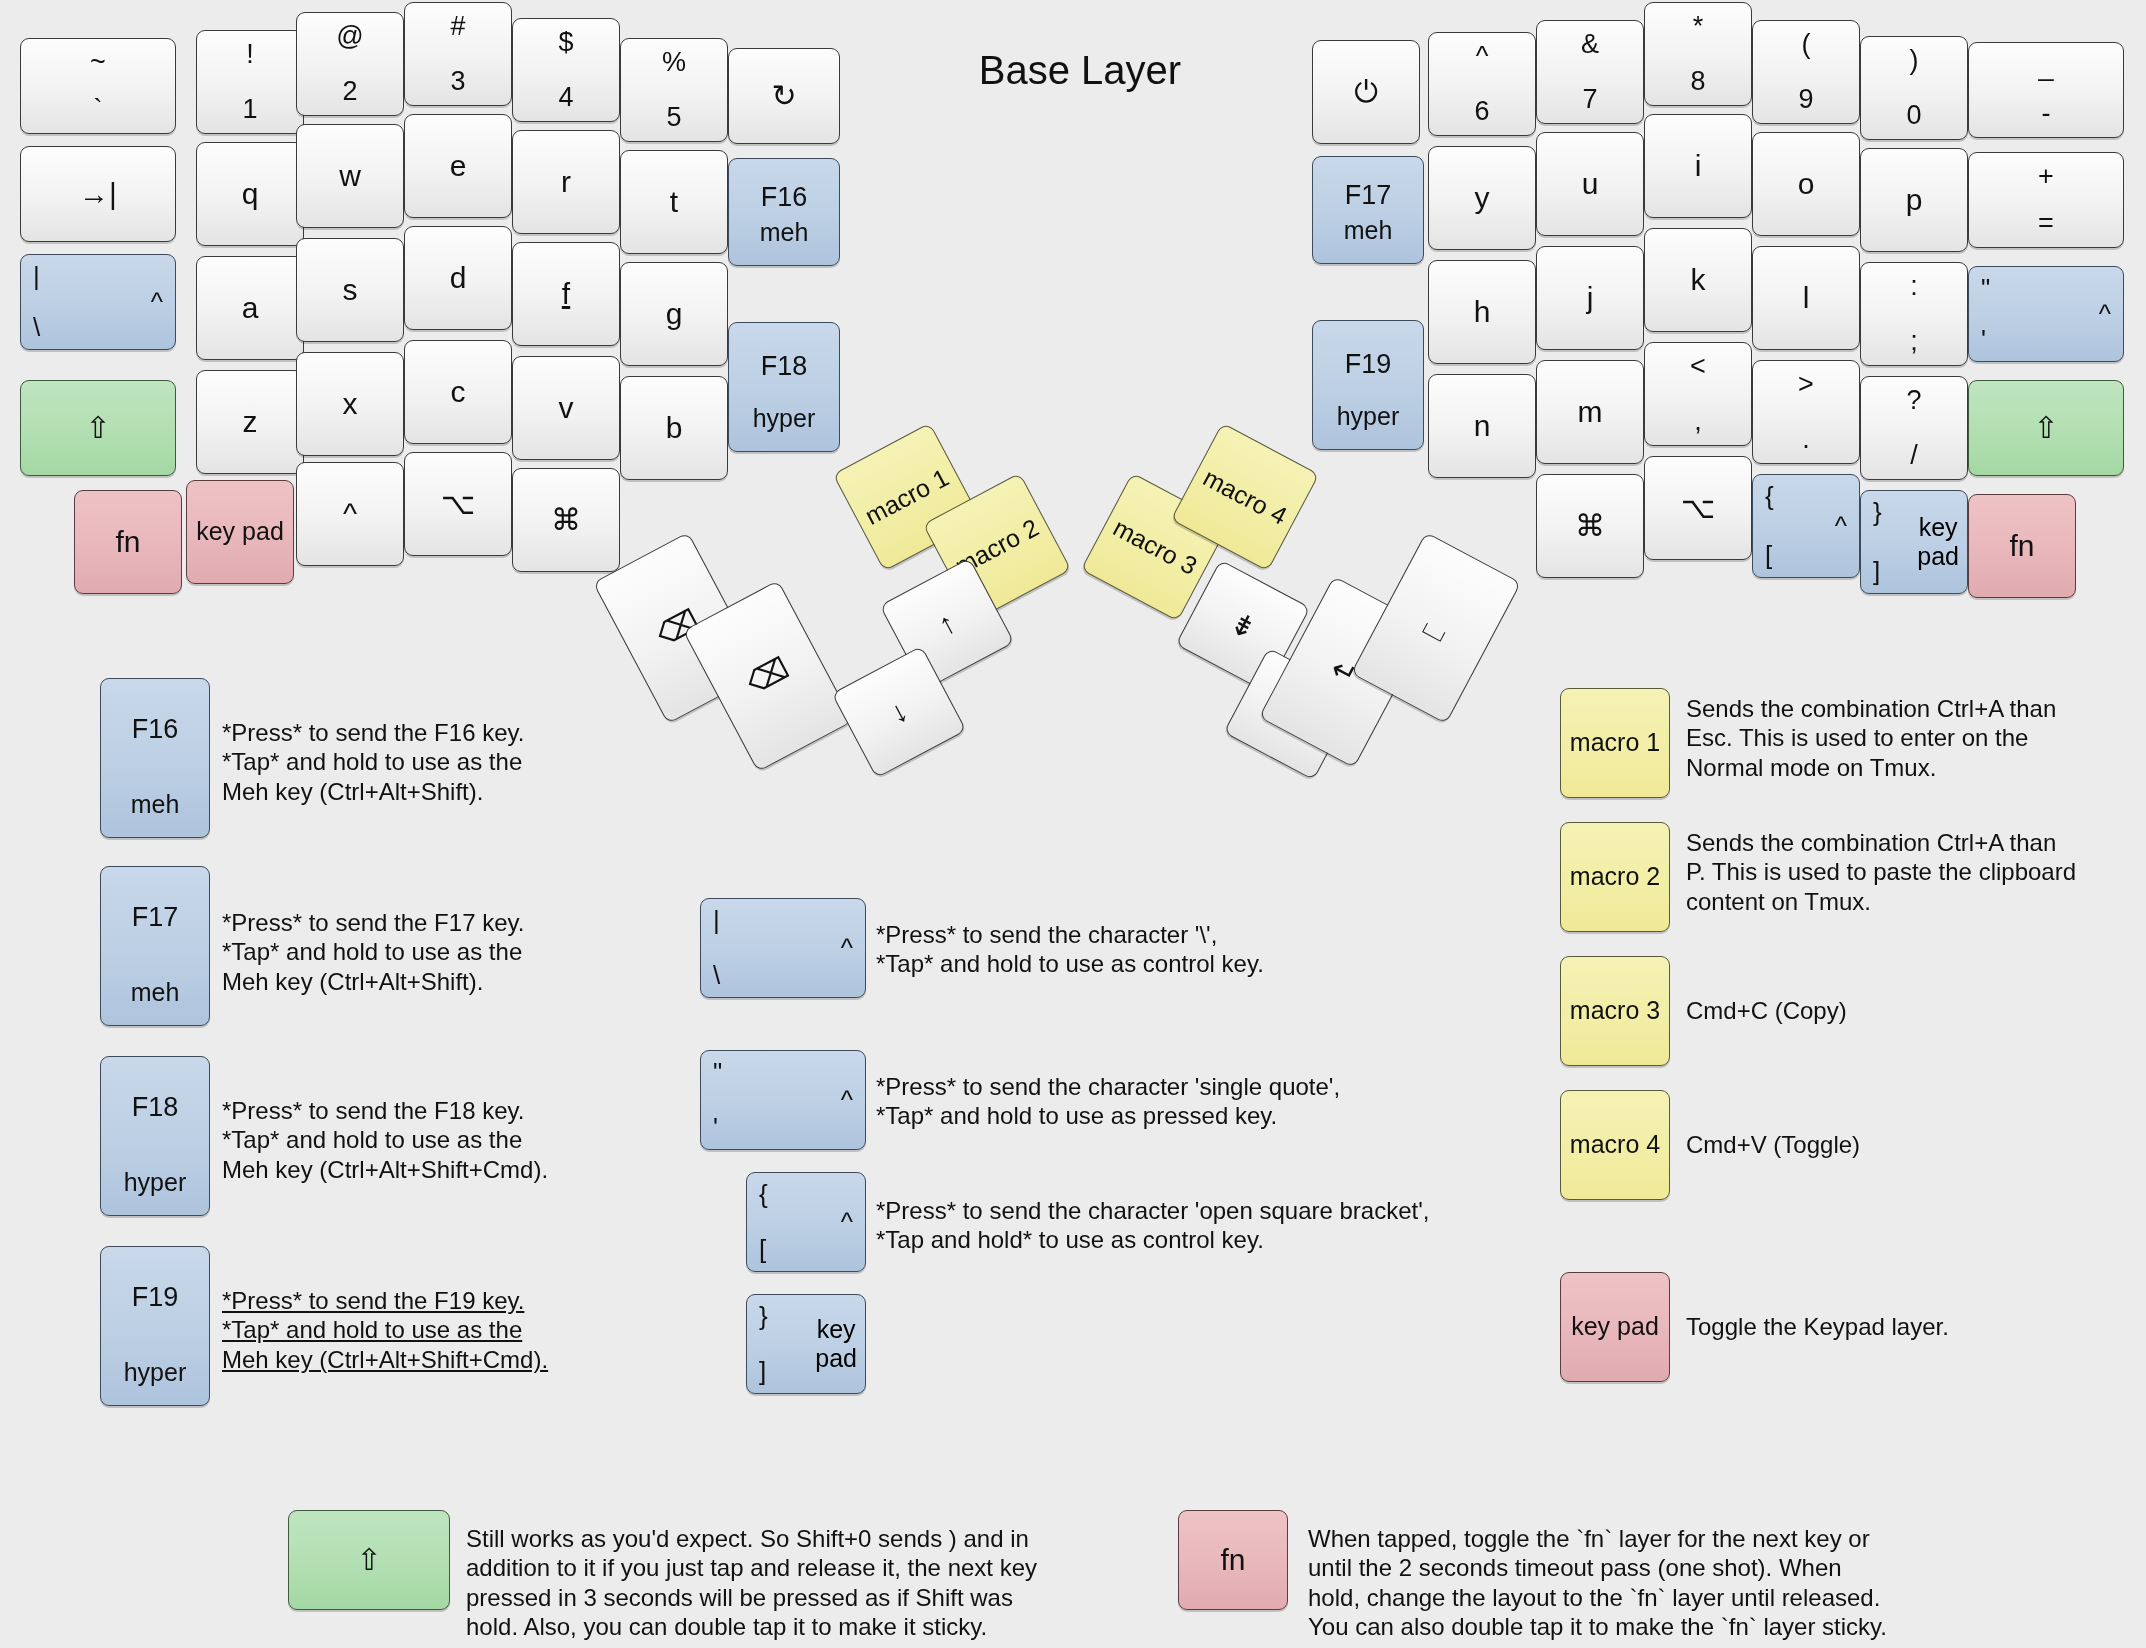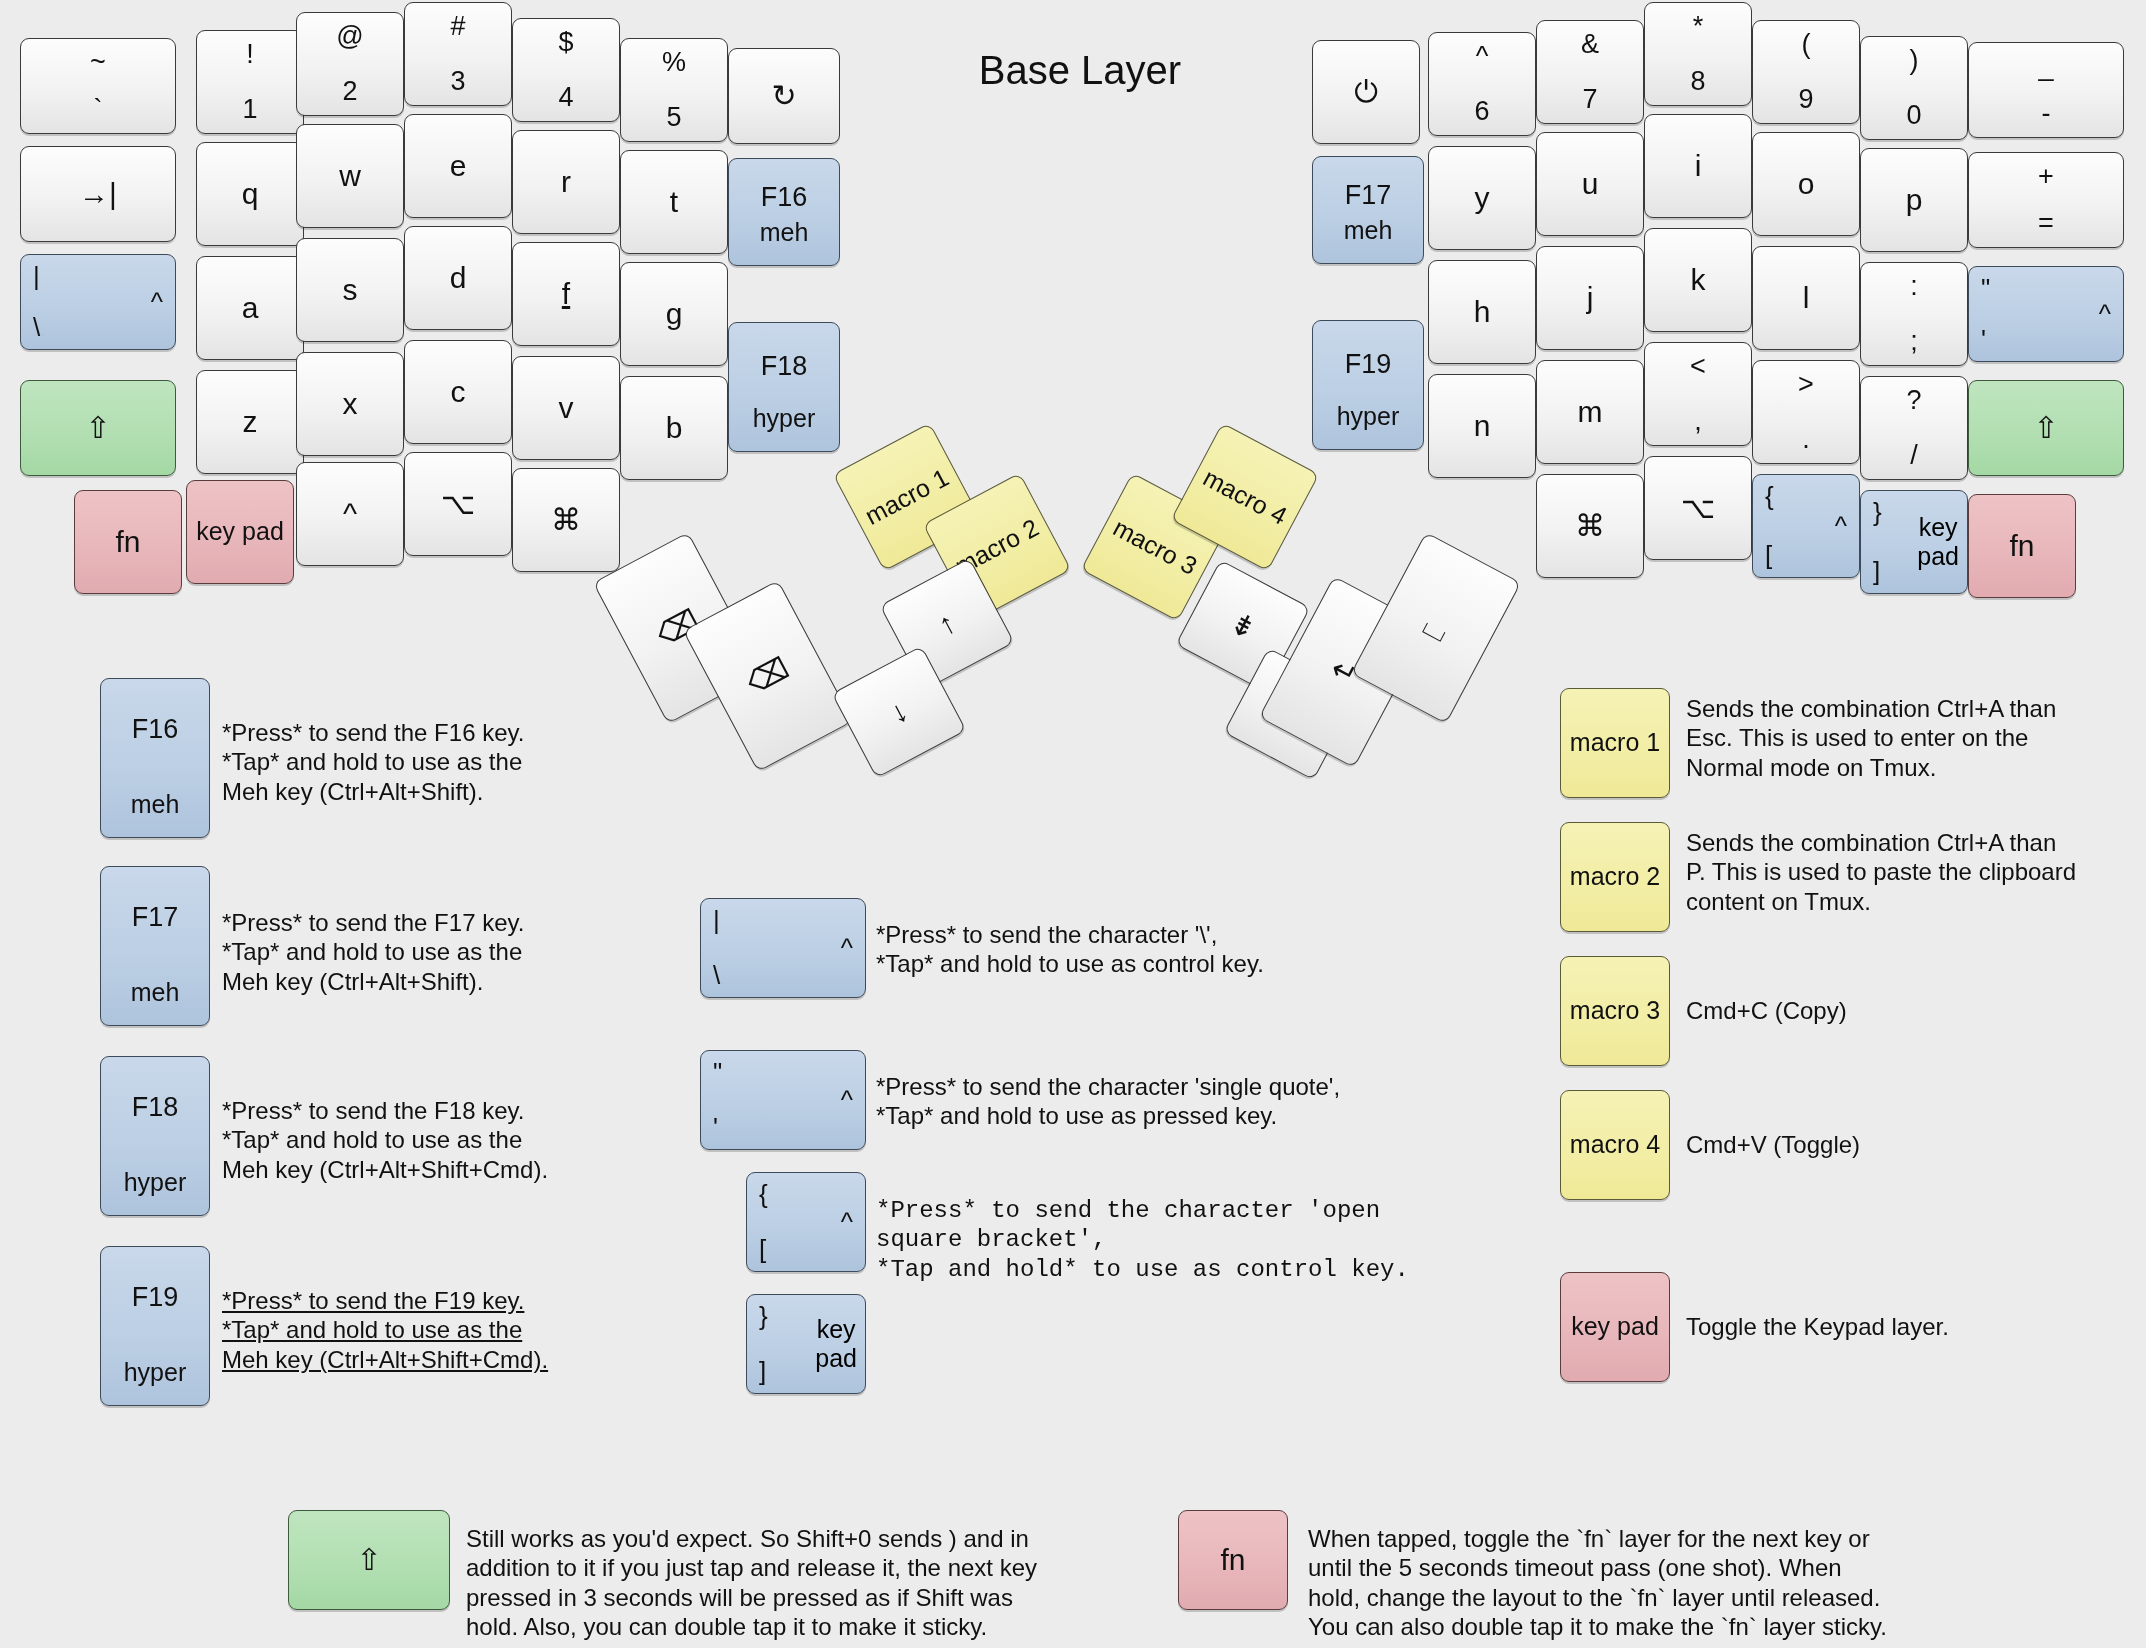--- a/index.html
+++ b/index.html
@@ -393,21 +393,21 @@
     <span class="tr">^</span>
   </div>
   <div class="legend-text" style="left:876px;top:1072px;width:560px;">*Press* to send the character 'single quote',
 *Tap* and hold to use as pressed key.</div>
 
   <div class="key blue legend-key" style="left:746px;top:1172px;width:120px;height:100px;">
     <span class="tl">{</span>
     <span class="bl">[</span>
     <span class="tr">^</span>
   </div>
-  <div class="legend-text" style="left:876px;top:1196px;width:600px;font-family:Liberation Mono, monospace;">*Press* to send the character 'open square bracket',
+  <div class="legend-text" style="left:876px;top:1196px;width:600px;">*Press* to send the character 'open square bracket',
 *Tap and hold* to use as control key.</div>
 
   <div class="key blue legend-key" style="left:746px;top:1294px;width:120px;height:100px;">
     <span class="tl">}</span>
     <span class="bl">]</span>
     <span style="position:absolute;right:8px;top:50%;transform:translateY(-50%);font-size:25px;line-height:1.15;white-space:pre-line;text-align:center;">key
 pad</span>
   </div>
 
   <div class="key yellow legend-key" style="left:1560px;top:688px;width:110px;height:110px;">
@@ -449,17 +449,17 @@
   </div>
   <div class="legend-text" style="left:466px;top:1524px;width:610px;">Still works as you'd expect. So Shift+0 sends ) and in
 addition to it if you just tap and release it, the next key
 pressed in 3 seconds will be pressed as if Shift was
 hold. Also, you can double tap it to make it sticky.</div>
 
   <div class="key pink legend-key" style="left:1178px;top:1510px;width:110px;height:100px;">
     <span class="mainlbl">fn</span>
   </div>
   <div class="legend-text" style="left:1308px;top:1524px;width:620px;">When tapped, toggle the `fn` layer for the next key or
-until the 5 seconds timeout pass (one shot). When
+until the 2 seconds timeout pass (one shot). When
 hold, change the layout to the `fn` layer until released.
 You can also double tap it to make the `fn` layer sticky.</div>
 
 </div>
 
 </body></html>

